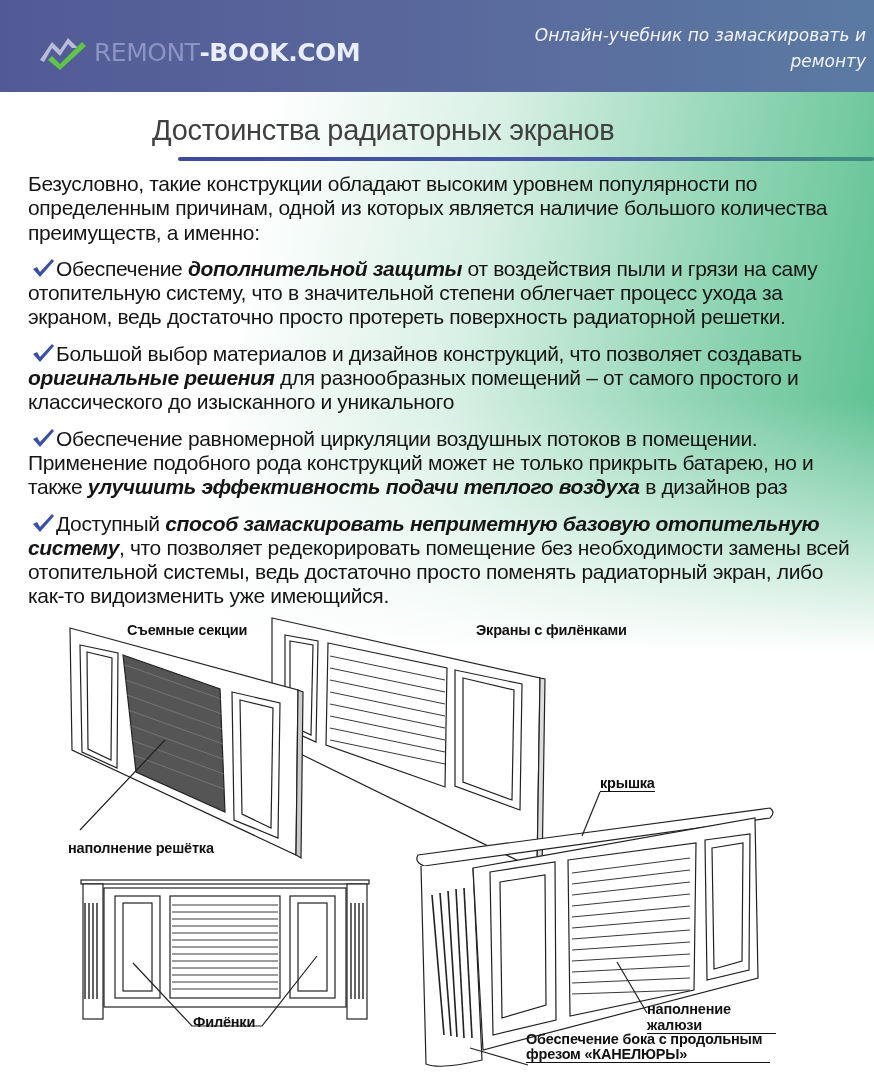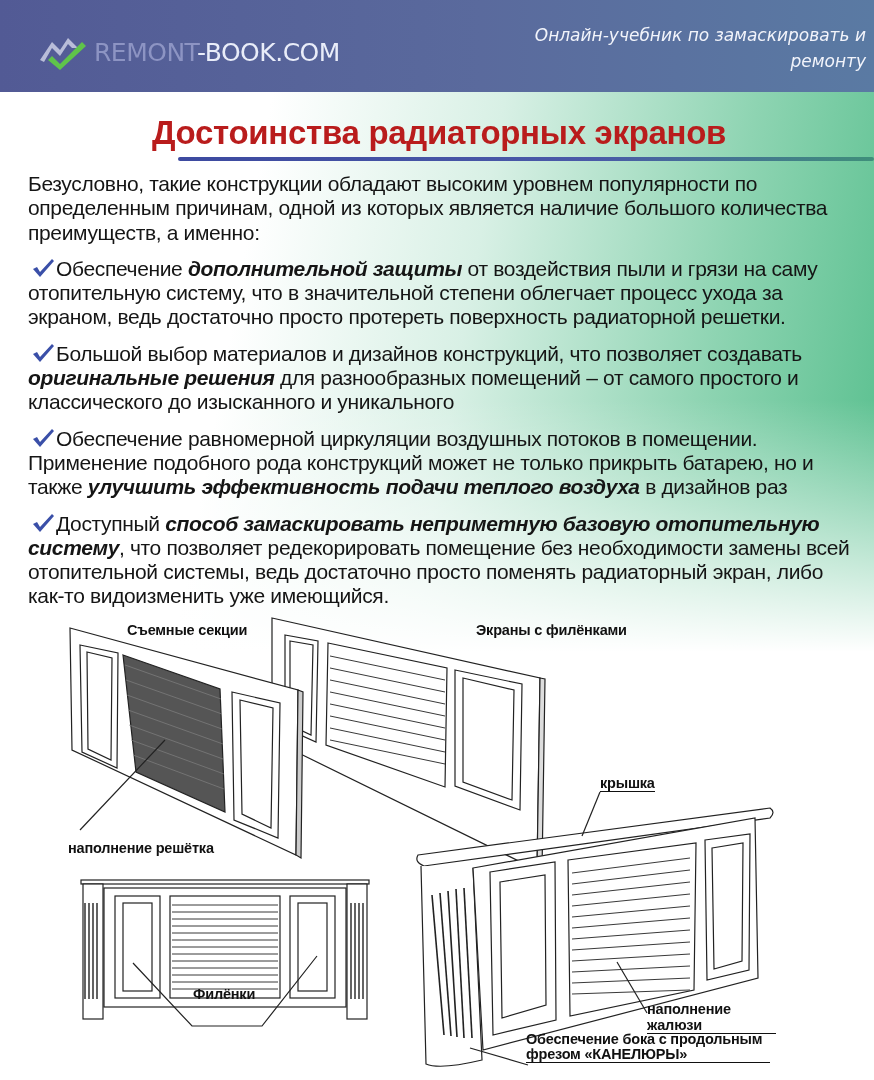--- a/index.html
+++ b/index.html
@@ -10,35 +10,35 @@
     color: #111;
   }
   .header {
     position: absolute; left: 0; top: 0; width: 874px; height: 92px;
     background: linear-gradient(90deg, #525a95 0%, #5a6a9d 55%, #5a7aa3 100%);
   }
   .logo { position: absolute; left: 38px; top: 34px; display: flex; align-items: center; }
   .logo svg { width: 54px; height: 36px; }
   .logo-text { font-family: "DejaVu Sans", sans-serif; font-size: 25px; letter-spacing: -0.5px; margin-left: 2px; }
   .logo-a { color: #8d94c3; }
-  .logo-b { color: #e9edf9; font-weight: normal; }
+  .logo-b { color: #e9edf9; font-weight: bold; }
   .tagline {
     position: absolute; right: 8px; top: 22px; width: 380px; text-align: right;
     color: #f2f4fb; font-style: italic; font-size: 17px; line-height: 26px;
     font-family: "DejaVu Sans", sans-serif;
   }
   .greenband {
     position: absolute; left: 0; top: 92px; width: 874px; height: 560px;
     background:
       linear-gradient(180deg, rgba(255,255,255,0) 0%, rgba(255,255,255,0) 55%, rgba(255,255,255,1) 100%),
       linear-gradient(100deg, #ffffff 0%, #ffffff 28%, #d8f0e5 52%, #8ed4b2 78%, #55be8c 100%);
   }
   .title {
-    position: absolute; left: 152px; top: 114px; font-size: 33px; font-weight: bold;
-    letter-spacing: -0.3px; color: #b91c1c;
+    position: absolute; left: 152px; top: 114px; font-size: 29px; font-weight: normal;
+    letter-spacing: -0.3px; color: #404040;
   }
   .title-underline {
     position: absolute; left: 178px; top: 157px; width: 696px; height: 4px;
     background: linear-gradient(90deg, #3d4aa0, #4a5aa8 60%, #3f8f7a);
     border-radius: 2px;
   }
   .content {
     position: absolute; left: 16px; top: 160px; width: 850px;
     font-size: 21px; line-height: 24.3px; color: #151515; letter-spacing: -0.35px;
   }
@@ -215,19 +215,19 @@
       <line x1="600" y1="792" x2="582" y2="836"></line>
       <line x1="617" y1="962" x2="647" y2="1013"></line>
       <line x1="470" y1="1048" x2="528" y2="1065"></line>
     </g>
   </svg>
 
   <div class="lbl" style="left:127px; top:10px;">Съемные секции</div>
   <div class="lbl" style="left:476px; top:10px;">Экраны с филёнками</div>
   <div class="lbl" style="left:68px; top:228px;">наполнение решётка</div>
   <div class="lbl" style="left:600px; top:163px; border-bottom:1.5px solid #111;">крышка</div>
-  <div class="lbl" style="left:193px; top:374px;">Филёнки</div>
+  <div class="lbl" style="left:193px; top:402px;">Филёнки</div>
   <div class="lbl" style="left:647px; top:389px; border-bottom:1.5px solid #111; padding-right:2px;">наполнение жалюзи</div>
   <div class="lbl" style="left:526px; top:420px; line-height:15px; border-bottom:1.5px solid #111; padding-right:8px;">
     <div>Обеспечение бока с продольным</div>
     <div>фрезом «КАНЕЛЮРЫ»</div>
   </div>
 </div>
 
 </body></html>

